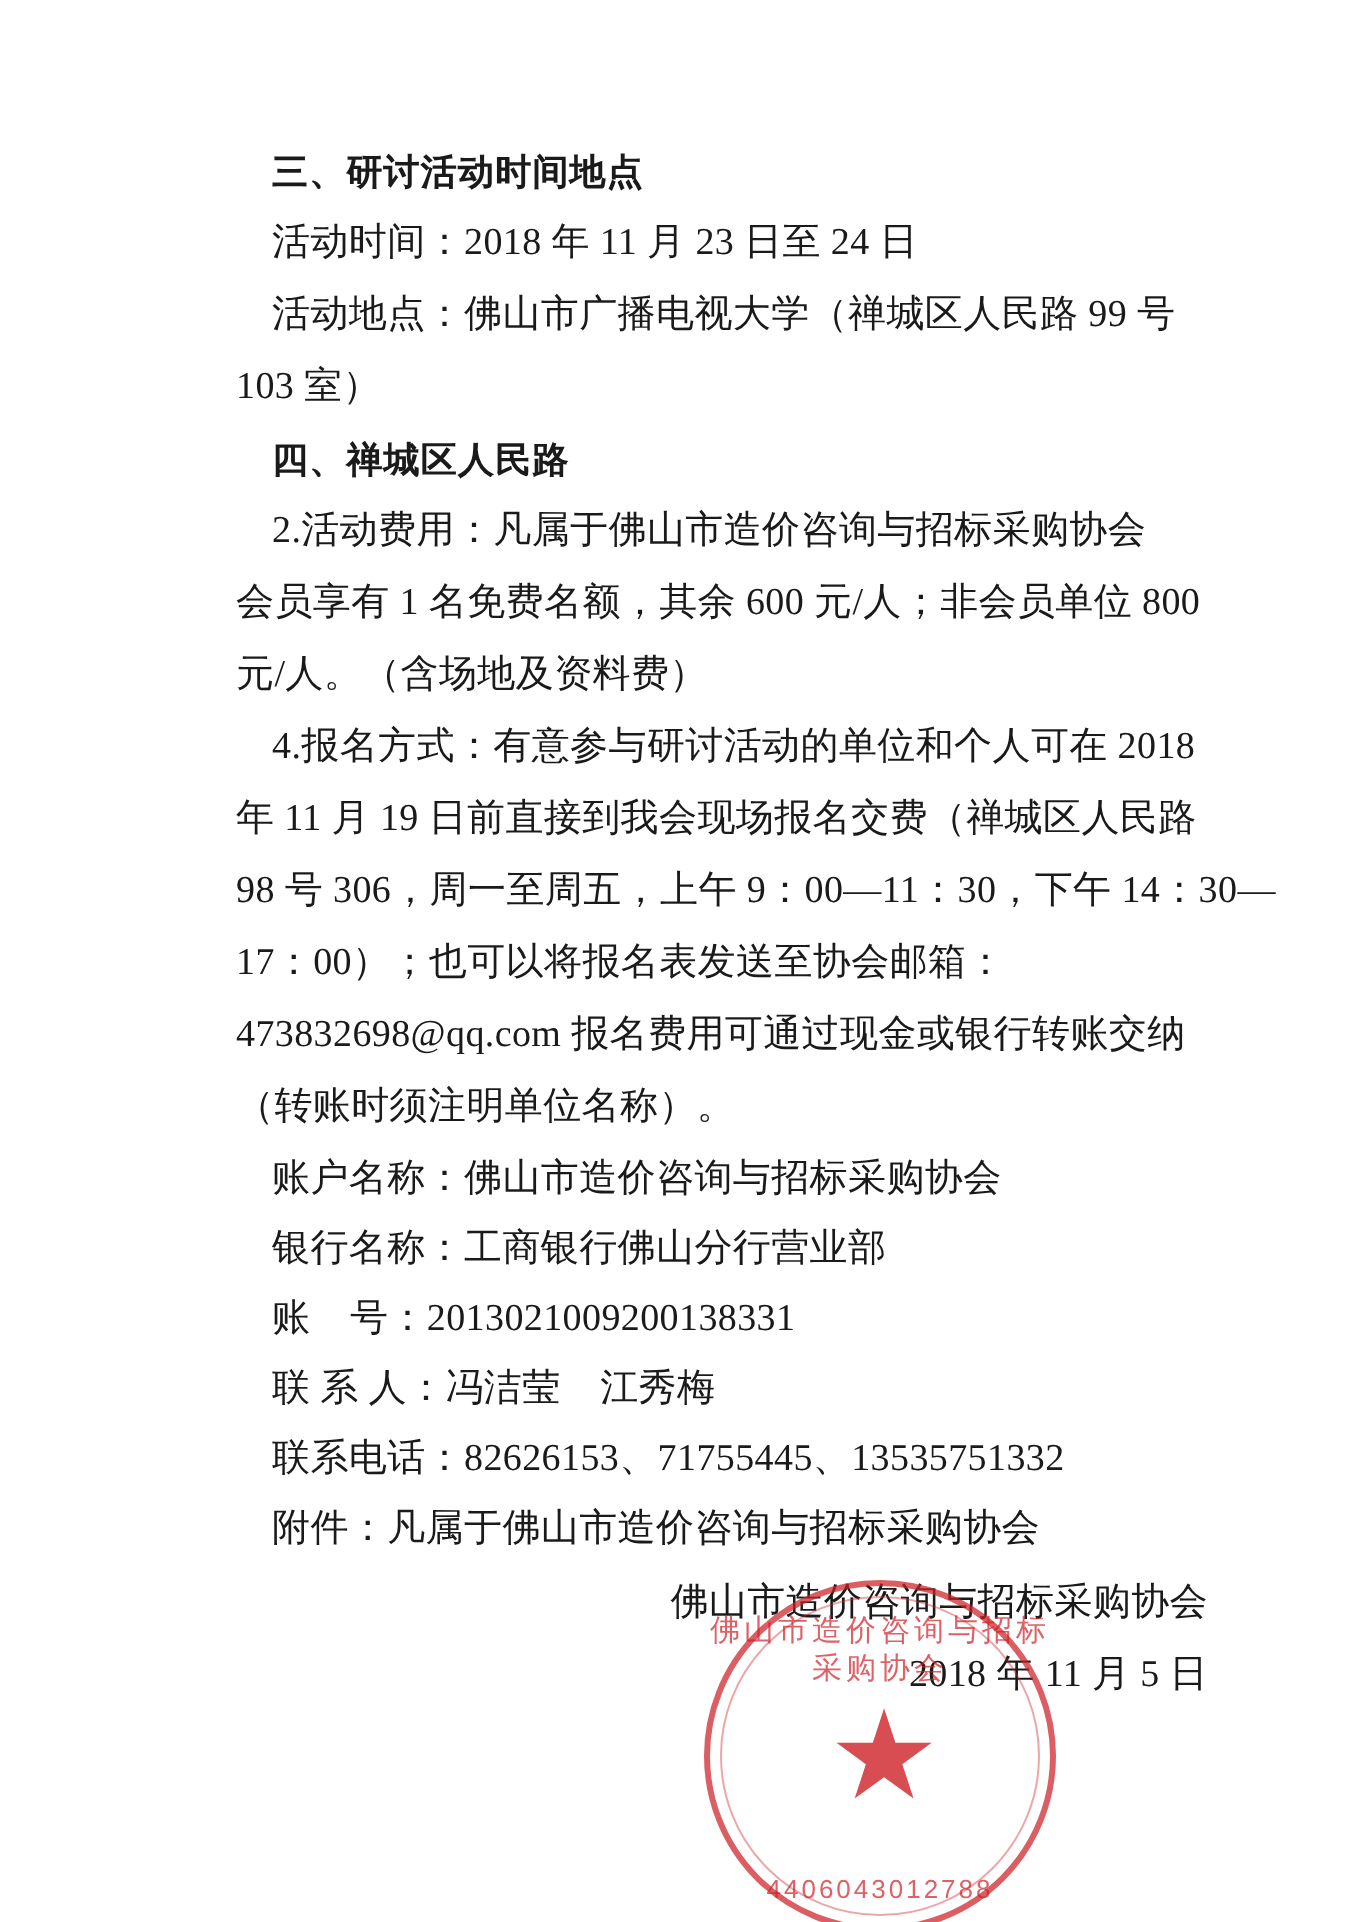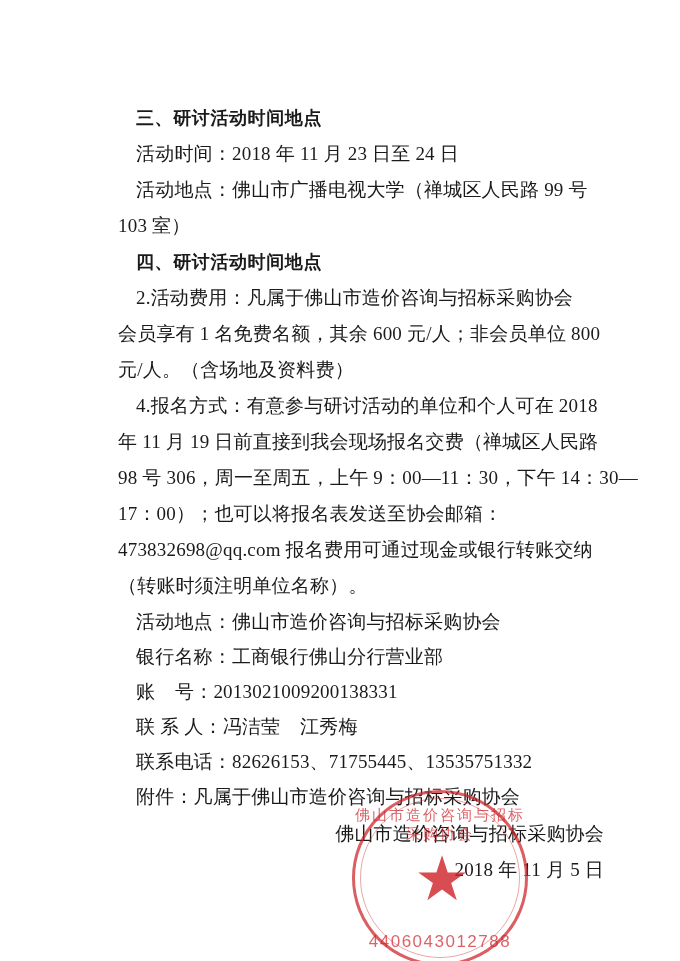--- a/index.html
+++ b/index.html
@@ -13,21 +13,21 @@
     font-family: "Liberation Serif", "DejaVu Serif", serif;
     color: #1a1a1a;
     overflow: hidden;
     position: relative;
   }
   .page {
     position: relative;
     width: 680px;
     height: 824px;
     box-sizing: border-box;
-    padding: 100px 72px 0 118px;
+    padding: 68px 72px 0 118px;
   }
   .block {
     margin-bottom: 0;
   }
   .ln {
     display: block;
     height: 36px;
     line-height: 36px;
     font-size: 19px;
     letter-spacing: 0.2px;
@@ -97,51 +97,51 @@
     color: rgba(205, 32, 38, 0.70);
     font-family: "Liberation Sans", "DejaVu Sans", sans-serif;
   }
   .seal-text-top {
     top: 16px;
     font-size: 15px;
     letter-spacing: 2px;
   }
   .seal-text-bottom {
     bottom: 18px;
-    font-size: 17px;
+    font-size: 13px;
     letter-spacing: 1.5px;
   }
 </style>
 </head>
 <body>
 
 <div class="page">
 
   <div class="block">
     <span class="ln heading indent-half">三、研讨活动时间地点</span>
     <span class="ln indent-half">活动时间：2018 年 11 月 23 日至 24 日</span>
     <span class="ln indent-half">活动地点：佛山市广播电视大学（禅城区人民路 99 号</span>
     <span class="ln">103 室）</span>
   </div>
 
   <div class="block">
-    <span class="ln heading indent-half">四、研讨活动时间地点</span>
+    <span class="ln heading indent-half">四、禅城区人民路</span>
     <span class="ln indent-half">2.活动费用：凡属于佛山市造价咨询与招标采购协会</span>
     <span class="ln">会员享有 1 名免费名额，其余 600 元/人；非会员单位 800</span>
     <span class="ln">元/人。（含场地及资料费）</span>
     <span class="ln indent-half">4.报名方式：有意参与研讨活动的单位和个人可在 2018</span>
     <span class="ln">年 11 月 19 日前直接到我会现场报名交费（禅城区人民路</span>
     <span class="ln">98 号 306，周一至周五，上午 9：00—11：30，下午 14：30—</span>
     <span class="ln">17：00）；也可以将报名表发送至协会邮箱：</span>
     <span class="ln">473832698@qq.com 报名费用可通过现金或银行转账交纳</span>
     <span class="ln">（转账时须注明单位名称）。</span>
   </div>
 
   <div class="block contact-block">
-    <span class="ln indent-half">活动地点：佛山市造价咨询与招标采购协会</span>
+    <span class="ln indent-half">账户名称：佛山市造价咨询与招标采购协会</span>
     <span class="ln indent-half">银行名称：工商银行佛山分行营业部</span>
     <span class="ln indent-half">账    号：2013021009200138331</span>
     <span class="ln indent-half">联 系 人：冯洁莹    江秀梅</span>
     <span class="ln indent-half">联系电话：82626153、71755445、13535751332</span>
     <span class="ln indent-half">附件：凡属于佛山市造价咨询与招标采购协会</span>
   </div>
 
   <div class="sign-block">
     <span class="ln">佛山市造价咨询与招标采购协会</span>
     <span class="ln">2018 年 11 月 5 日</span>

